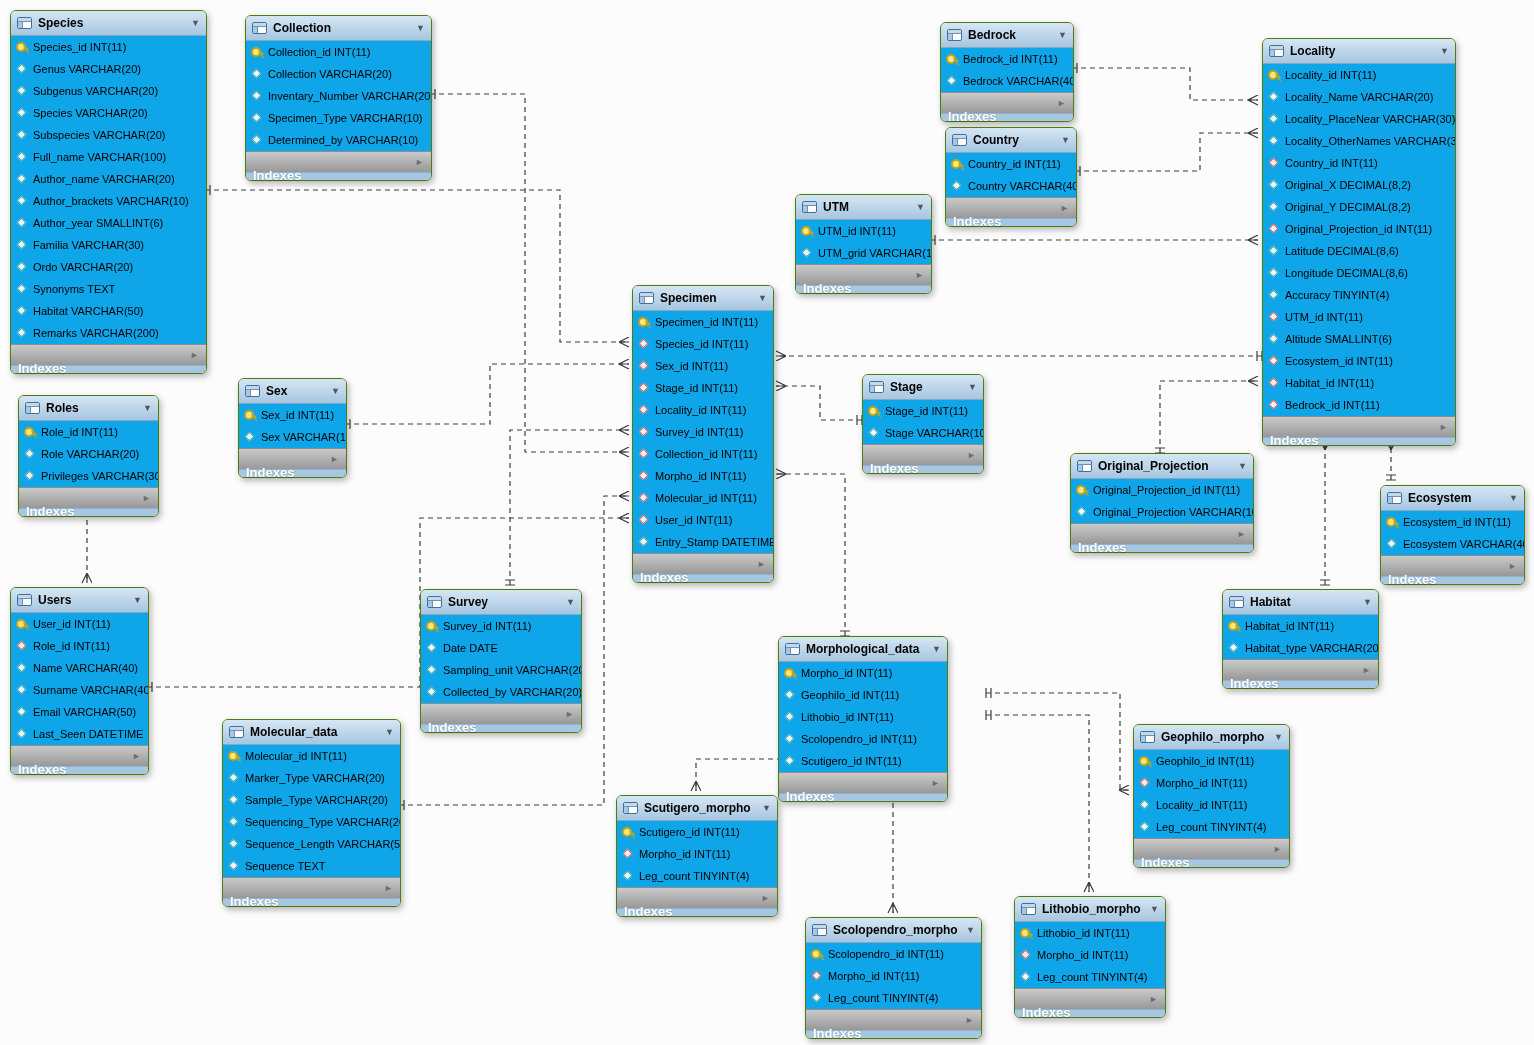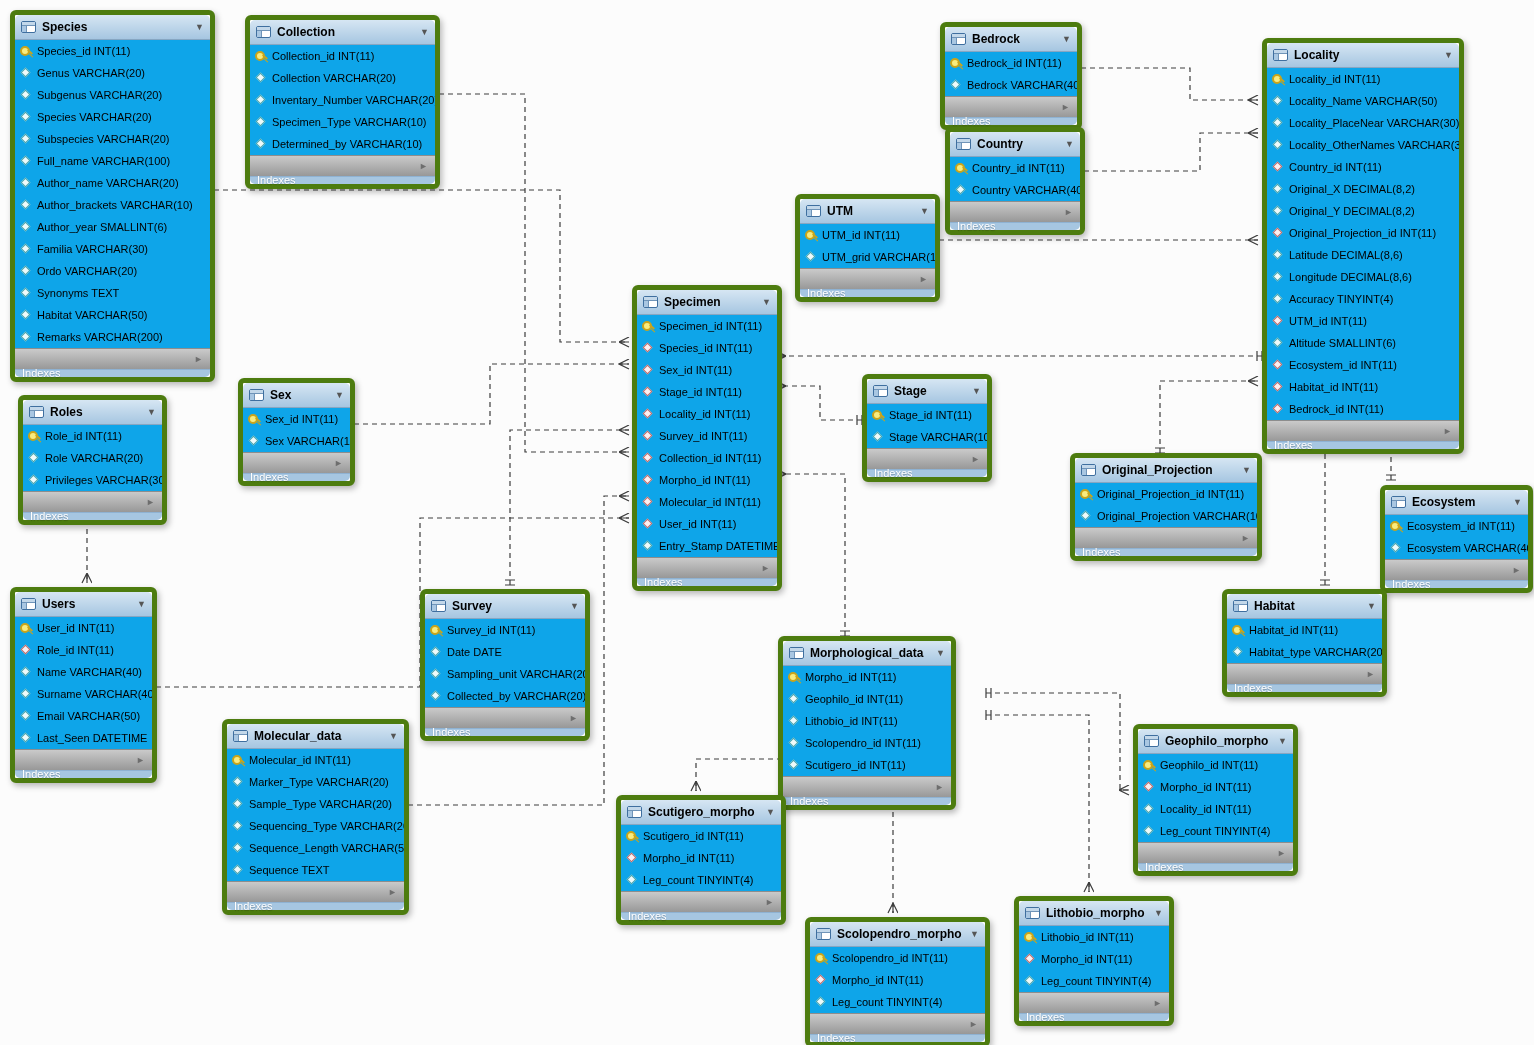--- a/index.html
+++ b/index.html
@@ -1,20 +1,20 @@
 <!DOCTYPE html>
 <html><head>
 <meta charset="utf-8">
 <style>
   html,body{margin:0;padding:0;background:#fcfcfc;font-family:"Liberation Sans",sans-serif;}
   .canvas{position:relative;width:1534px;height:1045px;background:#fcfcfc;overflow:hidden;}
   svg.wires{position:absolute;left:0;top:0;z-index:0;}
   .wire{fill:none;stroke:#3c3c3c;stroke-width:1.2;stroke-dasharray:5 4;}
 
-  .table{position:absolute;z-index:1;border:5px solid #4d7c0f;border-radius:6px;
+  .table{position:absolute;z-index:1;border:1px solid #4d7c0f;border-radius:6px;
          box-shadow:2px 3px 6px rgba(0,0,0,.28);background:#fff;}
   .thead{height:24px;display:flex;align-items:center;gap:6px;padding:0 6px;
          background:linear-gradient(#d6e6f3,#a6c6e1);border-bottom:1px solid #87a6c2;
          border-radius:5px 5px 0 0;}
   .ttitle{font-size:12px;font-weight:bold;color:#000;white-space:nowrap;flex:1 1 auto;overflow:hidden;}
   .tarrow{font-size:9px;color:#555;flex:0 0 auto;}
   .tbl-ic{flex:0 0 auto;width:15px;height:12px;border:1px solid #3f6f9f;background:#fff;
           border-radius:2px;position:relative;box-sizing:border-box;}
   .tbl-ic::before{content:"";position:absolute;left:0;top:0;width:4px;height:100%;
           background:#a9c7e2;border-right:1px solid #6f94b8;}
@@ -27,21 +27,21 @@
   .ic.col::before,.ic.fk::before{content:"";position:absolute;left:3px;top:3px;width:7px;height:7px;
       transform:rotate(45deg);background:#fdfdfd;box-sizing:border-box;}
   .ic.col::before{border:1.4px solid #43a3ad;background:#eefafa;}
   .ic.fk::before{border:1.4px solid #bb6a6a;background:#fdf0f0;}
   .ic.pk::before{content:"";position:absolute;left:1px;top:2px;width:6px;height:6px;
       border:2px solid #c9a41b;border-radius:50%;background:#f9ec7e;box-sizing:content-box;}
   .ic.pk::after{content:"";position:absolute;left:8px;top:7px;width:6px;height:2px;
       background:#c9a41b;transform:rotate(40deg);box-shadow:3px 2px 0 -0.5px #c9a41b;}
   .tfoot{height:20px;display:flex;align-items:center;justify-content:space-between;padding:0 7px;
       background:linear-gradient(#cacaca,#989898);border-top:1px solid #8d8d8d;}
-  .tfoot .flabel{font-size:11px;font-weight:normal;color:#fff;text-shadow:0 1px 1px rgba(0,0,0,.25);margin-top:27px;}
+  .tfoot .flabel{font-size:13px;font-weight:bold;color:#fff;text-shadow:0 1px 1px rgba(0,0,0,.25);margin-top:27px;}
   .farrow{font-size:9px;color:#6e6e6e;}
   .tstrip{height:7px;background:#a6c6e1;border-top:1px solid #8fb2d2;border-radius:0 0 5px 5px;}
 </style>
 </head>
 <body>
 
 <div class="canvas">
 
   <svg class="wires" id="wires" width="1534" height="1045">
     <defs>
@@ -473,21 +473,21 @@
         <span class="ttitle">Locality</span>
         <span class="tarrow">▼</span>
       </div>
     <div class="tbody">
         <div class="row">
           <span class="ic pk"></span>
           <span class="rowtext">Locality_id INT(11)</span>
         </div>
         <div class="row">
           <span class="ic col"></span>
-          <span class="rowtext">Locality_Name VARCHAR(50)</span>
+          <span class="rowtext">Locality_Name VARCHAR(20)</span>
         </div>
         <div class="row">
           <span class="ic col"></span>
           <span class="rowtext">Locality_PlaceNear VARCHAR(30)</span>
         </div>
         <div class="row">
           <span class="ic col"></span>
           <span class="rowtext">Locality_OtherNames VARCHAR(30)</span>
         </div>
         <div class="row">

